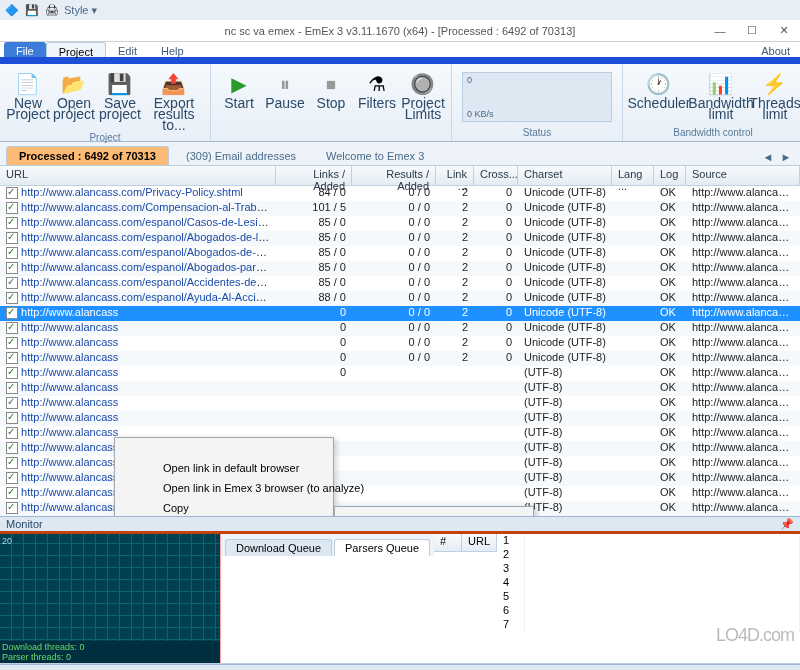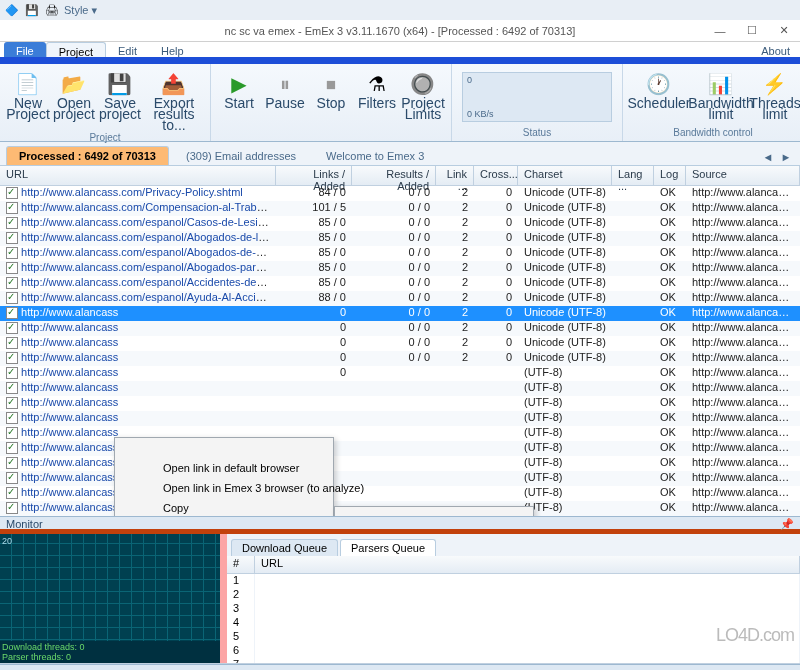--- a/index.html
+++ b/index.html
@@ -48,31 +48,31 @@
 .checkbox { width: 12px; height: 12px; border: 1px solid #888; display: inline-block; vertical-align: middle; background: #fff; position: relative; }
 .checkbox::after { content: "✓"; position: absolute; top: -2px; left: 0; font-size: 10px; color: #2a7a2a; }
 .url-text { color: #1a4aaa; }
 .grid-row.selected .url-text { color: #fff; }
 .ctx-menu { position: absolute; background: #f4f4f4; border: 1px solid #a0a8b0; box-shadow: 2px 2px 6px rgba(0,0,0,0.2); padding: 20px; z-index: 100; }
 .ctx-item { padding: 4px 20px 4px 28px; font-size: 11px; cursor: pointer; position: relative; white-space: nowrap; }
 .ctx-item.sep { height: 1px; background: #d0d0d0; margin: 2px 4px; padding: 0; }
 .ctx-arrow { position: absolute; right: 6px; top: 4px; }
 #ctx1 { left: 114px; top: 271px; width: 220px; }
 #ctx2 { left: 334px; top: 340px; width: 200px; }
-.monitor-bar { height: 18px; background: #dde8f3; border-top: 1px solid #9db8d0; border-bottom: 5px solid #c2410c; padding: 1px 6px; font-size: 11px; color: #2a4a6a; display: flex; justify-content: space-between; }
+.monitor-bar { height: 18px; background: #dde8f3; border-top: 1px solid #9db8d0; border-bottom: 3px solid #c2410c; padding: 1px 6px; font-size: 11px; color: #2a4a6a; display: flex; justify-content: space-between; }
 .pin { font-size: 11px; }
 .monitor-panel { height: 130px; display: flex; background: #fff; border-bottom: 1px solid #c0d0e0; }
 .monitor-graph { width: 220px; background: #004050; position: relative; }
 .graph-grid { position: absolute; inset: 0; background-image: repeating-linear-gradient(0deg, transparent, transparent 11px, #0a6575 11px, #0a6575 12px), repeating-linear-gradient(90deg, transparent, transparent 11px, #0a6575 11px, #0a6575 12px); }
 .graph-label { position: absolute; font-size: 9px; }
 .graph-top { top: 2px; left: 2px; color: #aad8e8; }
 .graph-bot { bottom: 12px; left: 2px; color: #aad8e8; }
 .graph-threads { position: absolute; bottom: 0; left: 0; right: 0; background: #003040; padding: 1px 2px; }
 .graph-threads div { font-size: 9px; color: #6ad86a; line-height: 10px; }
-.queue-panel { flex: 1; border-left: 7px solid #fca5a5; display: flex; flex-direction: column; }
+.queue-panel { flex: 1; border-left: 1px solid #fca5a5; display: flex; }
 .queue-tabs { height: 22px; background: #eef3f9; display: flex; align-items: flex-end; padding: 0 4px; gap: 2px; }
 .queue-tab { padding: 2px 10px; background: #fff; border: 1px solid #b8cde0; border-bottom: none; border-top-left-radius: 3px; border-top-right-radius: 3px; font-size: 11px; }
 .queue-tab.active { background: #dde8f3; }
 .queue-grid-header { height: 18px; background: linear-gradient(#f8fafc,#e4ecf4); border-bottom: 1px solid #c0d0e0; display: flex; }
 .queue-grid-header > div { border-right: 1px solid #c0d0e0; padding: 1px 6px; font-size: 11px; }
 .qcol-num { width: 28px; } .qcol-url { flex: 1; }
 .queue-rows { flex: 1; overflow: hidden; }
 .queue-row { height: 14px; display: flex; font-size: 11px; }
 .queue-row > div { padding: 0 6px; border-right: 1px solid #eef3f9; }
 .statusbar { height: 20px; background: #dde8f3; border-top: 1px solid #9db8d0; display: flex; align-items: center; padding: 0 6px; font-size: 11px; color: #2a4a6a; }

